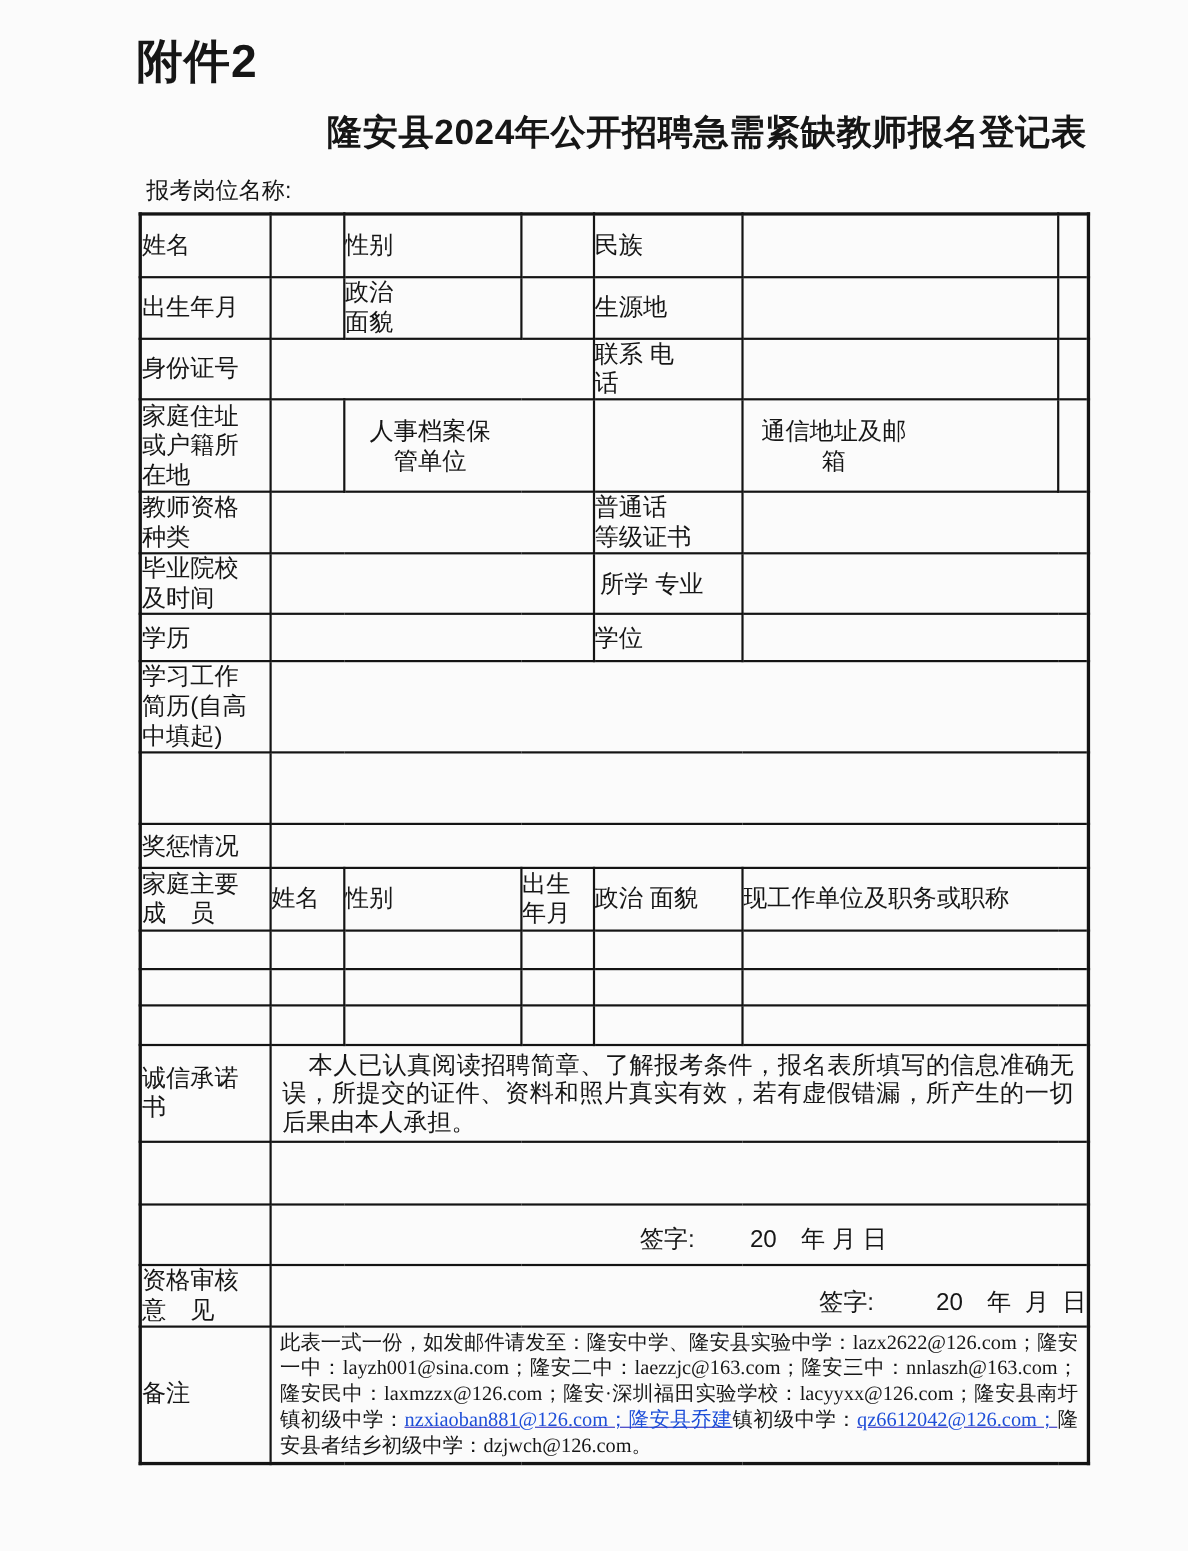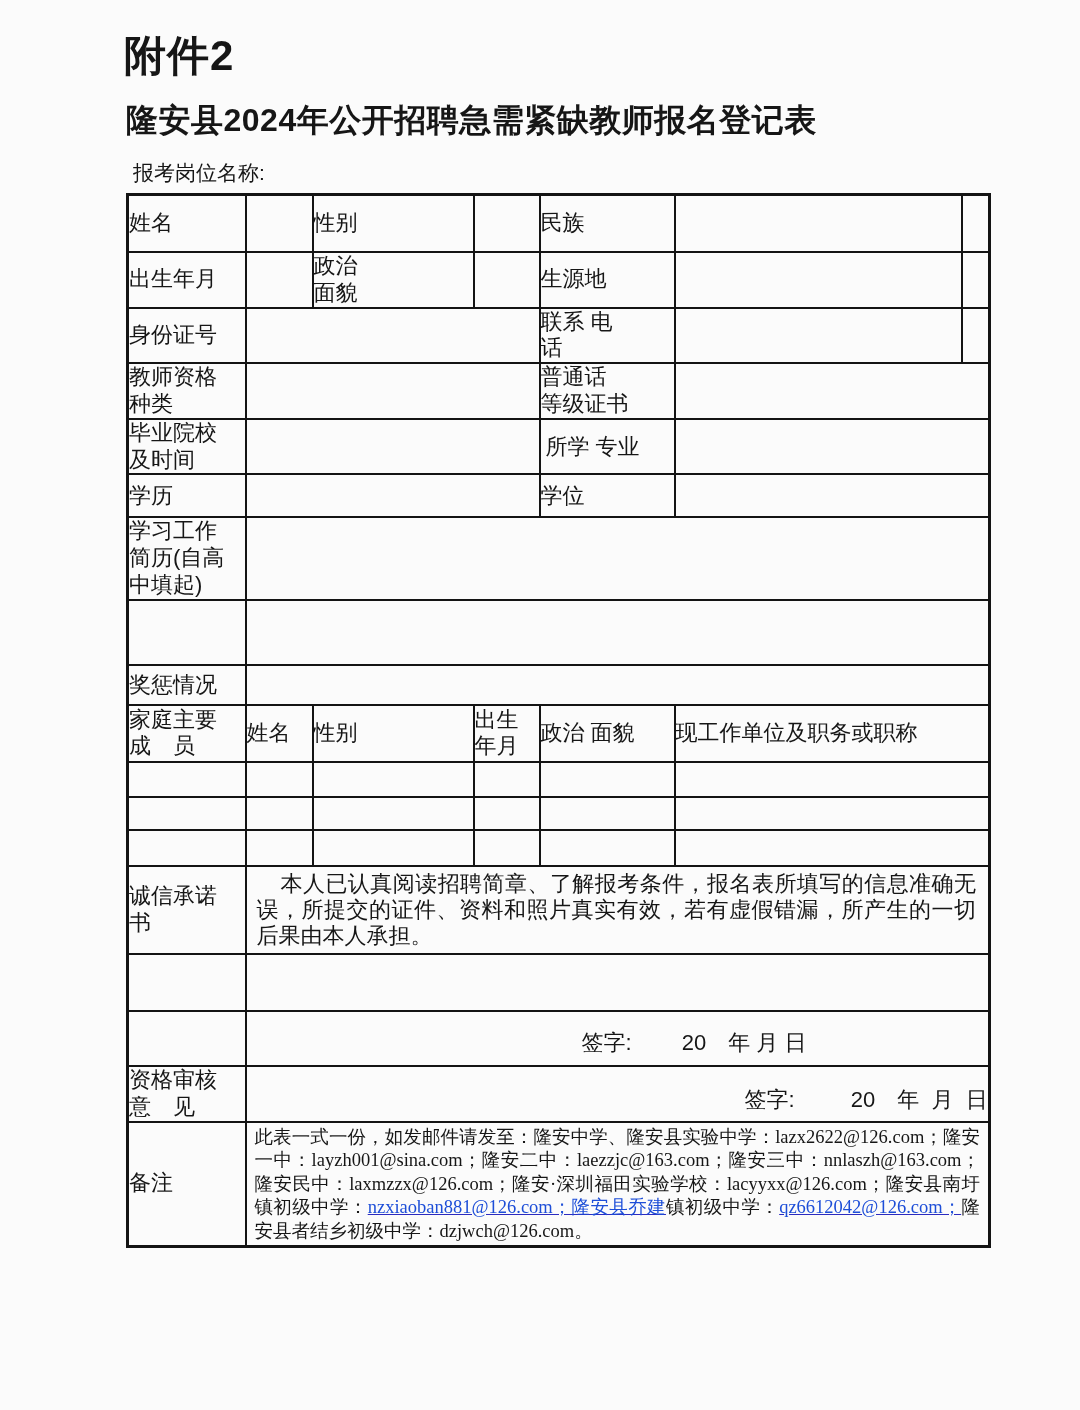--- a/index.html
+++ b/index.html
@@ -10,21 +10,21 @@
     font-family:"Liberation Sans","DejaVu Sans",sans-serif;
     position:relative;
     overflow:hidden;
   }
   .attach{
     position:absolute;left:124px;top:28px;
     font-size:42px;font-weight:600;letter-spacing:1px;
   }
   .main-title{
     position:absolute;left:126px;top:99px;width:862px;
-    text-align:left;font-size:32px;font-weight:700;letter-spacing:0.5px;
+    text-align:right;font-size:32px;font-weight:700;letter-spacing:0.5px;
   }
   .pos-label{
     position:absolute;left:133px;top:159px;
     font-size:21px;font-weight:500;
   }
   table.form{
     position:absolute;left:126px;top:193px;
     width:862px;border-collapse:collapse;table-layout:fixed;
     border:3px solid #141414;
   }
@@ -96,20 +96,32 @@
 
   <tr style="height:52px">
     <td class="c">身份证号</td>
     <td colspan="3"></td>
     <td class="c">联系 电
 话</td>
     <td></td>
     <td></td>
   </tr>
 
+  <tr style="height:84px">
+    <td class="c">家庭住址
+或户籍所
+在地</td>
+    <td></td>
+    <td colspan="2" class="shiftA">人事档案保
+管单位</td>
+    <td></td>
+    <td class="shiftB">通信地址及邮
+箱</td>
+    <td></td>
+  </tr>
 
   <tr style="height:52px">
     <td class="c">教师资格
 种类</td>
     <td colspan="3"></td>
     <td class="c">普通话
 等级证书</td>
     <td colspan="2"></td>
   </tr>
 

